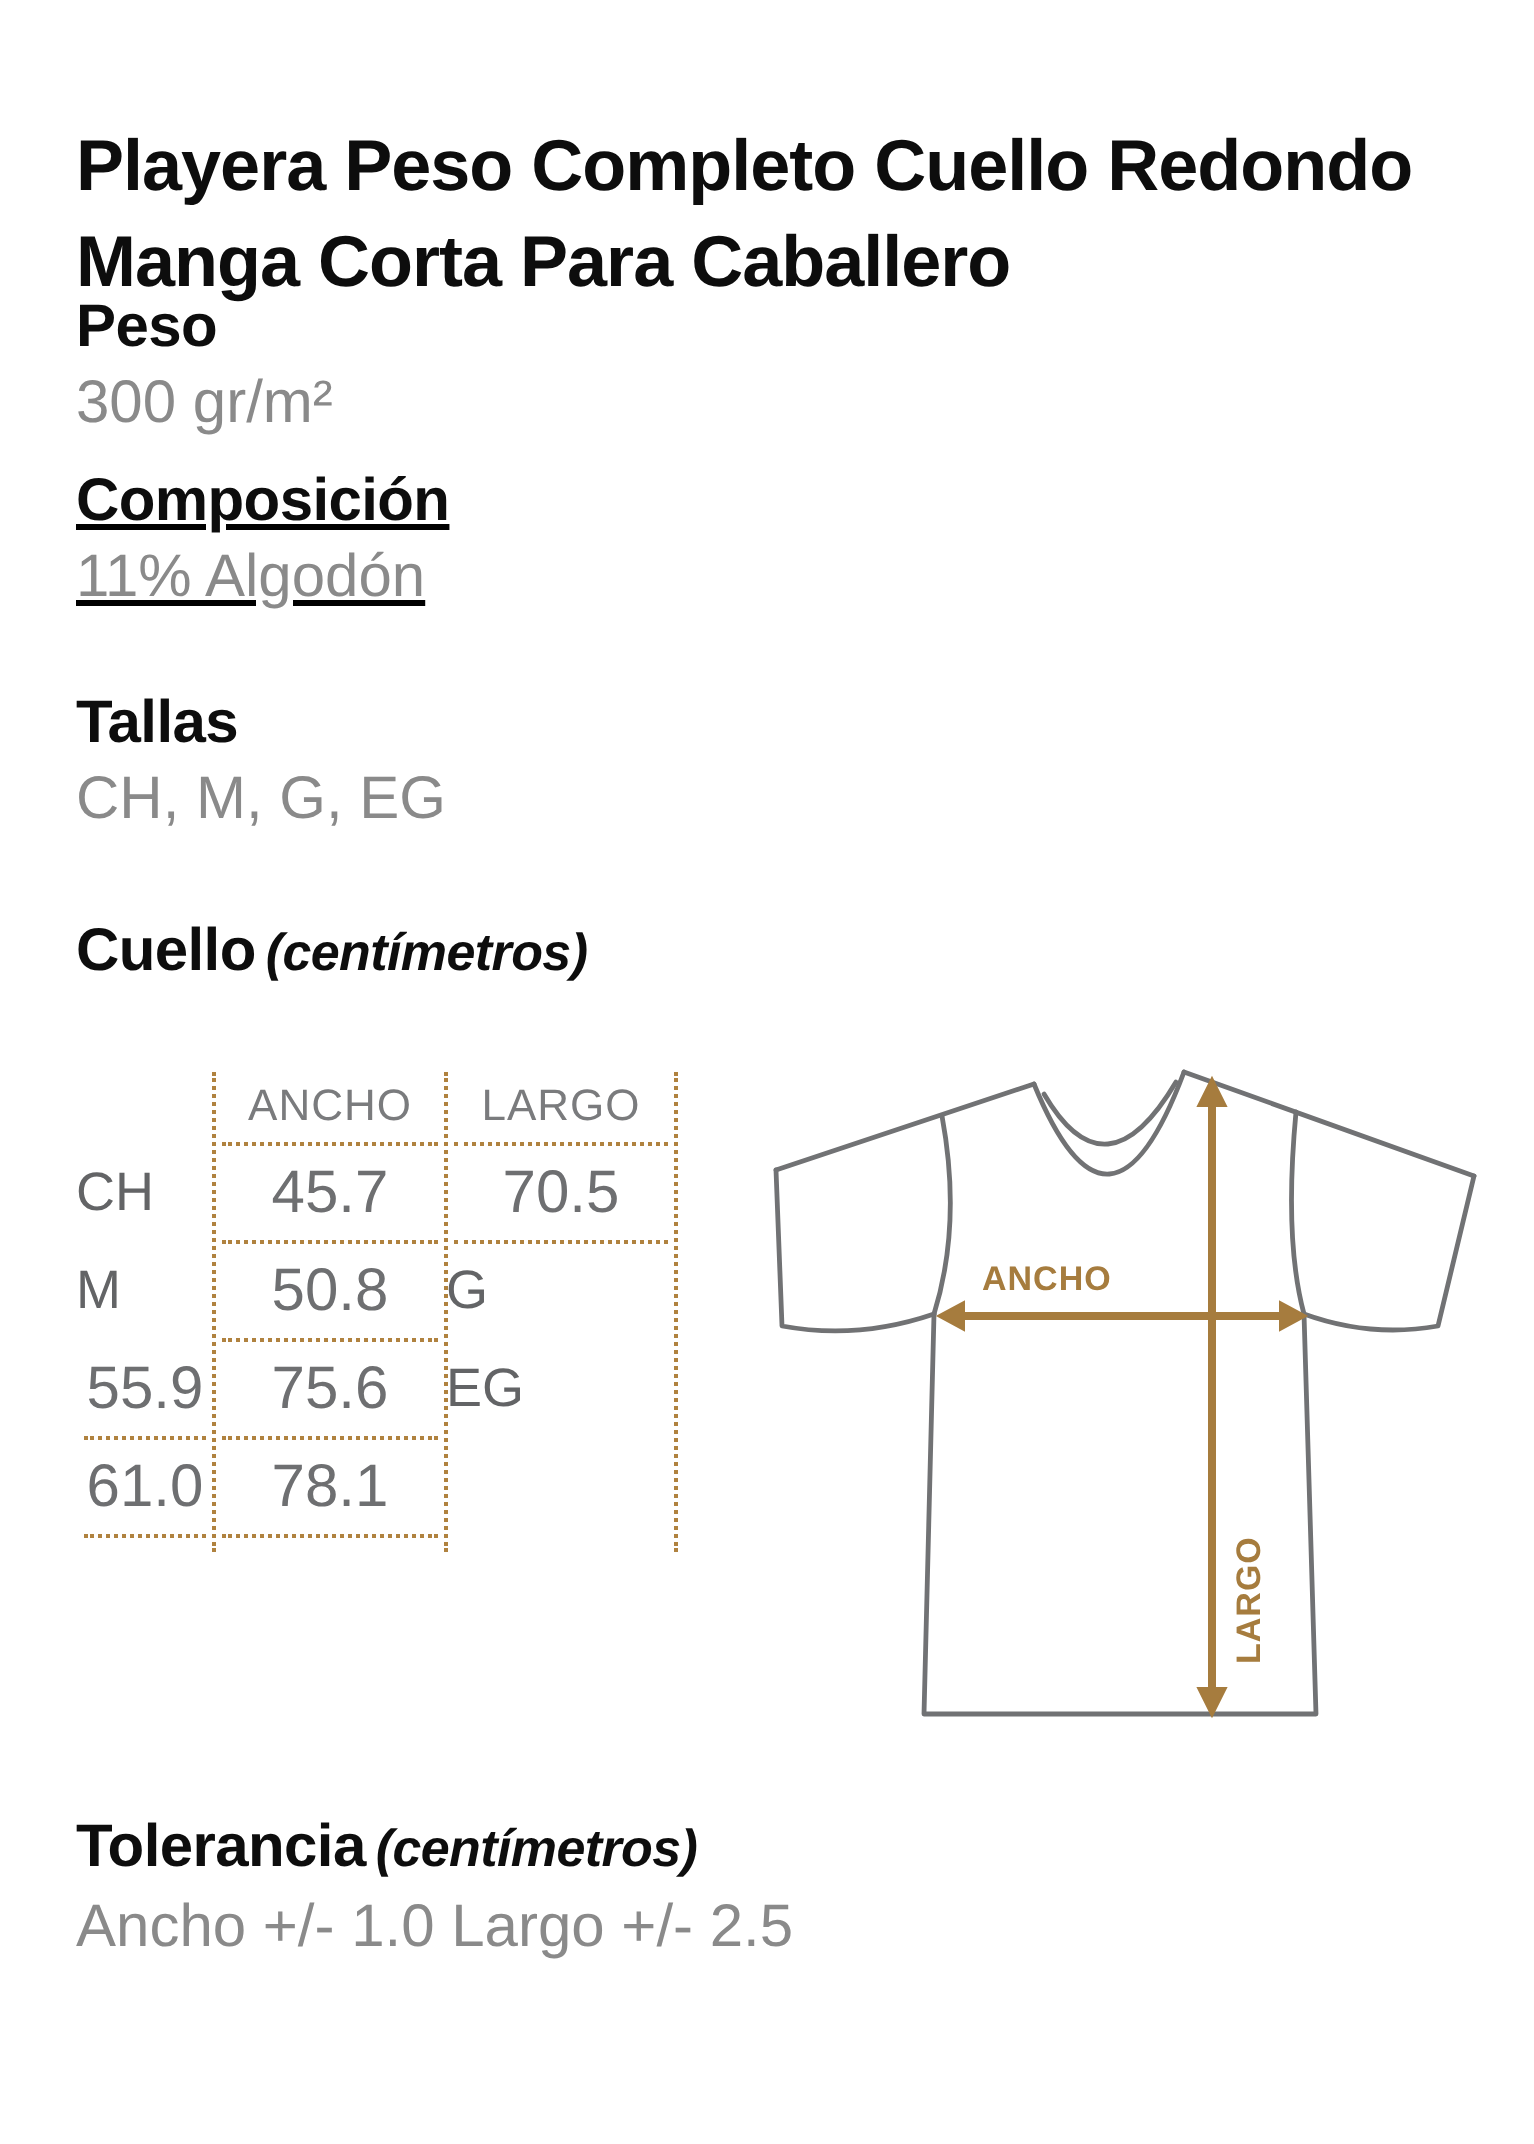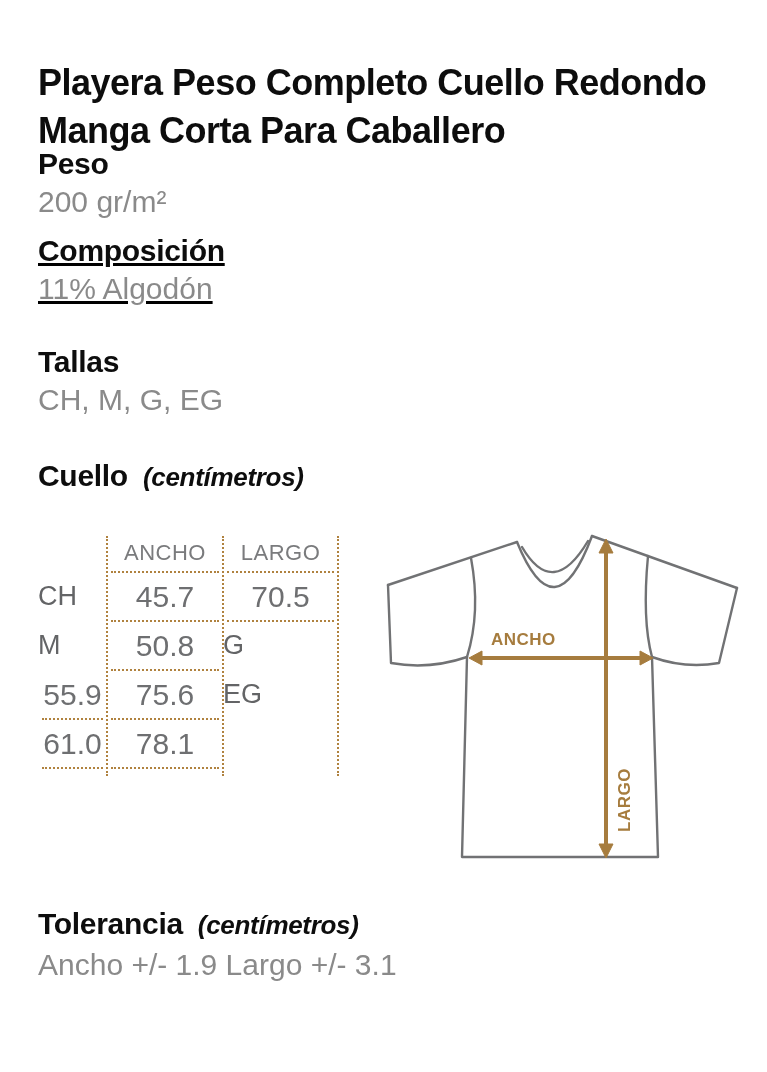--- a/index.html
+++ b/index.html
@@ -17,21 +17,21 @@
 
   
   .section h2 { font-size:30px; font-weight:bold; color:#0d0d0d; line-height:36px; letter-spacing:-0.3px; }
   .section .val { font-size:30px; color:#8a8a8a; line-height:40px; }
   .sec-peso { top:146px; }
   .sec-comp { top:233px;text-decoration:underline; }
   .sec-tallas { top:344px; }
 
   
   .combo-heading { font-size:30px; font-weight:bold; color:#0d0d0d; line-height:36px; letter-spacing:-0.3px; }
-  .combo-heading .unit { font-style:italic; font-size:26px; margin-left:15px; }
+  .combo-heading .unit { font-style:italic; font-size:26px; margin-left:5px; }
   .h-medidas { top:458px; }
   .block-tol { top:906px; }
   .block-tol .val { font-size:30px; color:#8a8a8a; line-height:40px; margin-top:2px; }
 
   
   .size-table {
     top:534px; left:38px; position:absolute;
     display:grid;
     grid-template-columns:69px 116px 115px;
     grid-template-rows:38px repeat(4,49px);
@@ -57,21 +57,21 @@
 </head>
 <body>
 
 <div class="abs title">
   <div>Playera Peso Completo Cuello Redondo</div>
   <div>Manga Corta Para Caballero</div>
 </div>
 
 <div class="abs section sec-peso">
   <h2>Peso</h2>
-  <div class="val">200 gr/m²</div>
+  <div class="val">300 gr/m²</div>
 </div>
 
 <div class="abs section sec-comp">
   <h2>Composición</h2>
   <div class="val">11% Algodón</div>
 </div>
 
 <div class="abs section sec-tallas">
   <h2>Tallas</h2>
   <div class="val">CH, M, G, EG</div>
@@ -131,14 +131,14 @@
       <text x="106" y="125">ANCHO</text>
       <text transform="translate(245,312) rotate(-90)">LARGO</text>
     </g>
   </svg>
 </div>
 
 <div class="abs block-tol">
   <div class="combo-heading">
     <span>Tolerancia</span><span class="unit">(centímetros)</span>
   </div>
-  <div class="val">Ancho +/- 1.9 Largo +/- 3.1</div>
+  <div class="val">Ancho +/- 1.0 Largo +/- 2.5</div>
 </div>
 
 </body></html>

